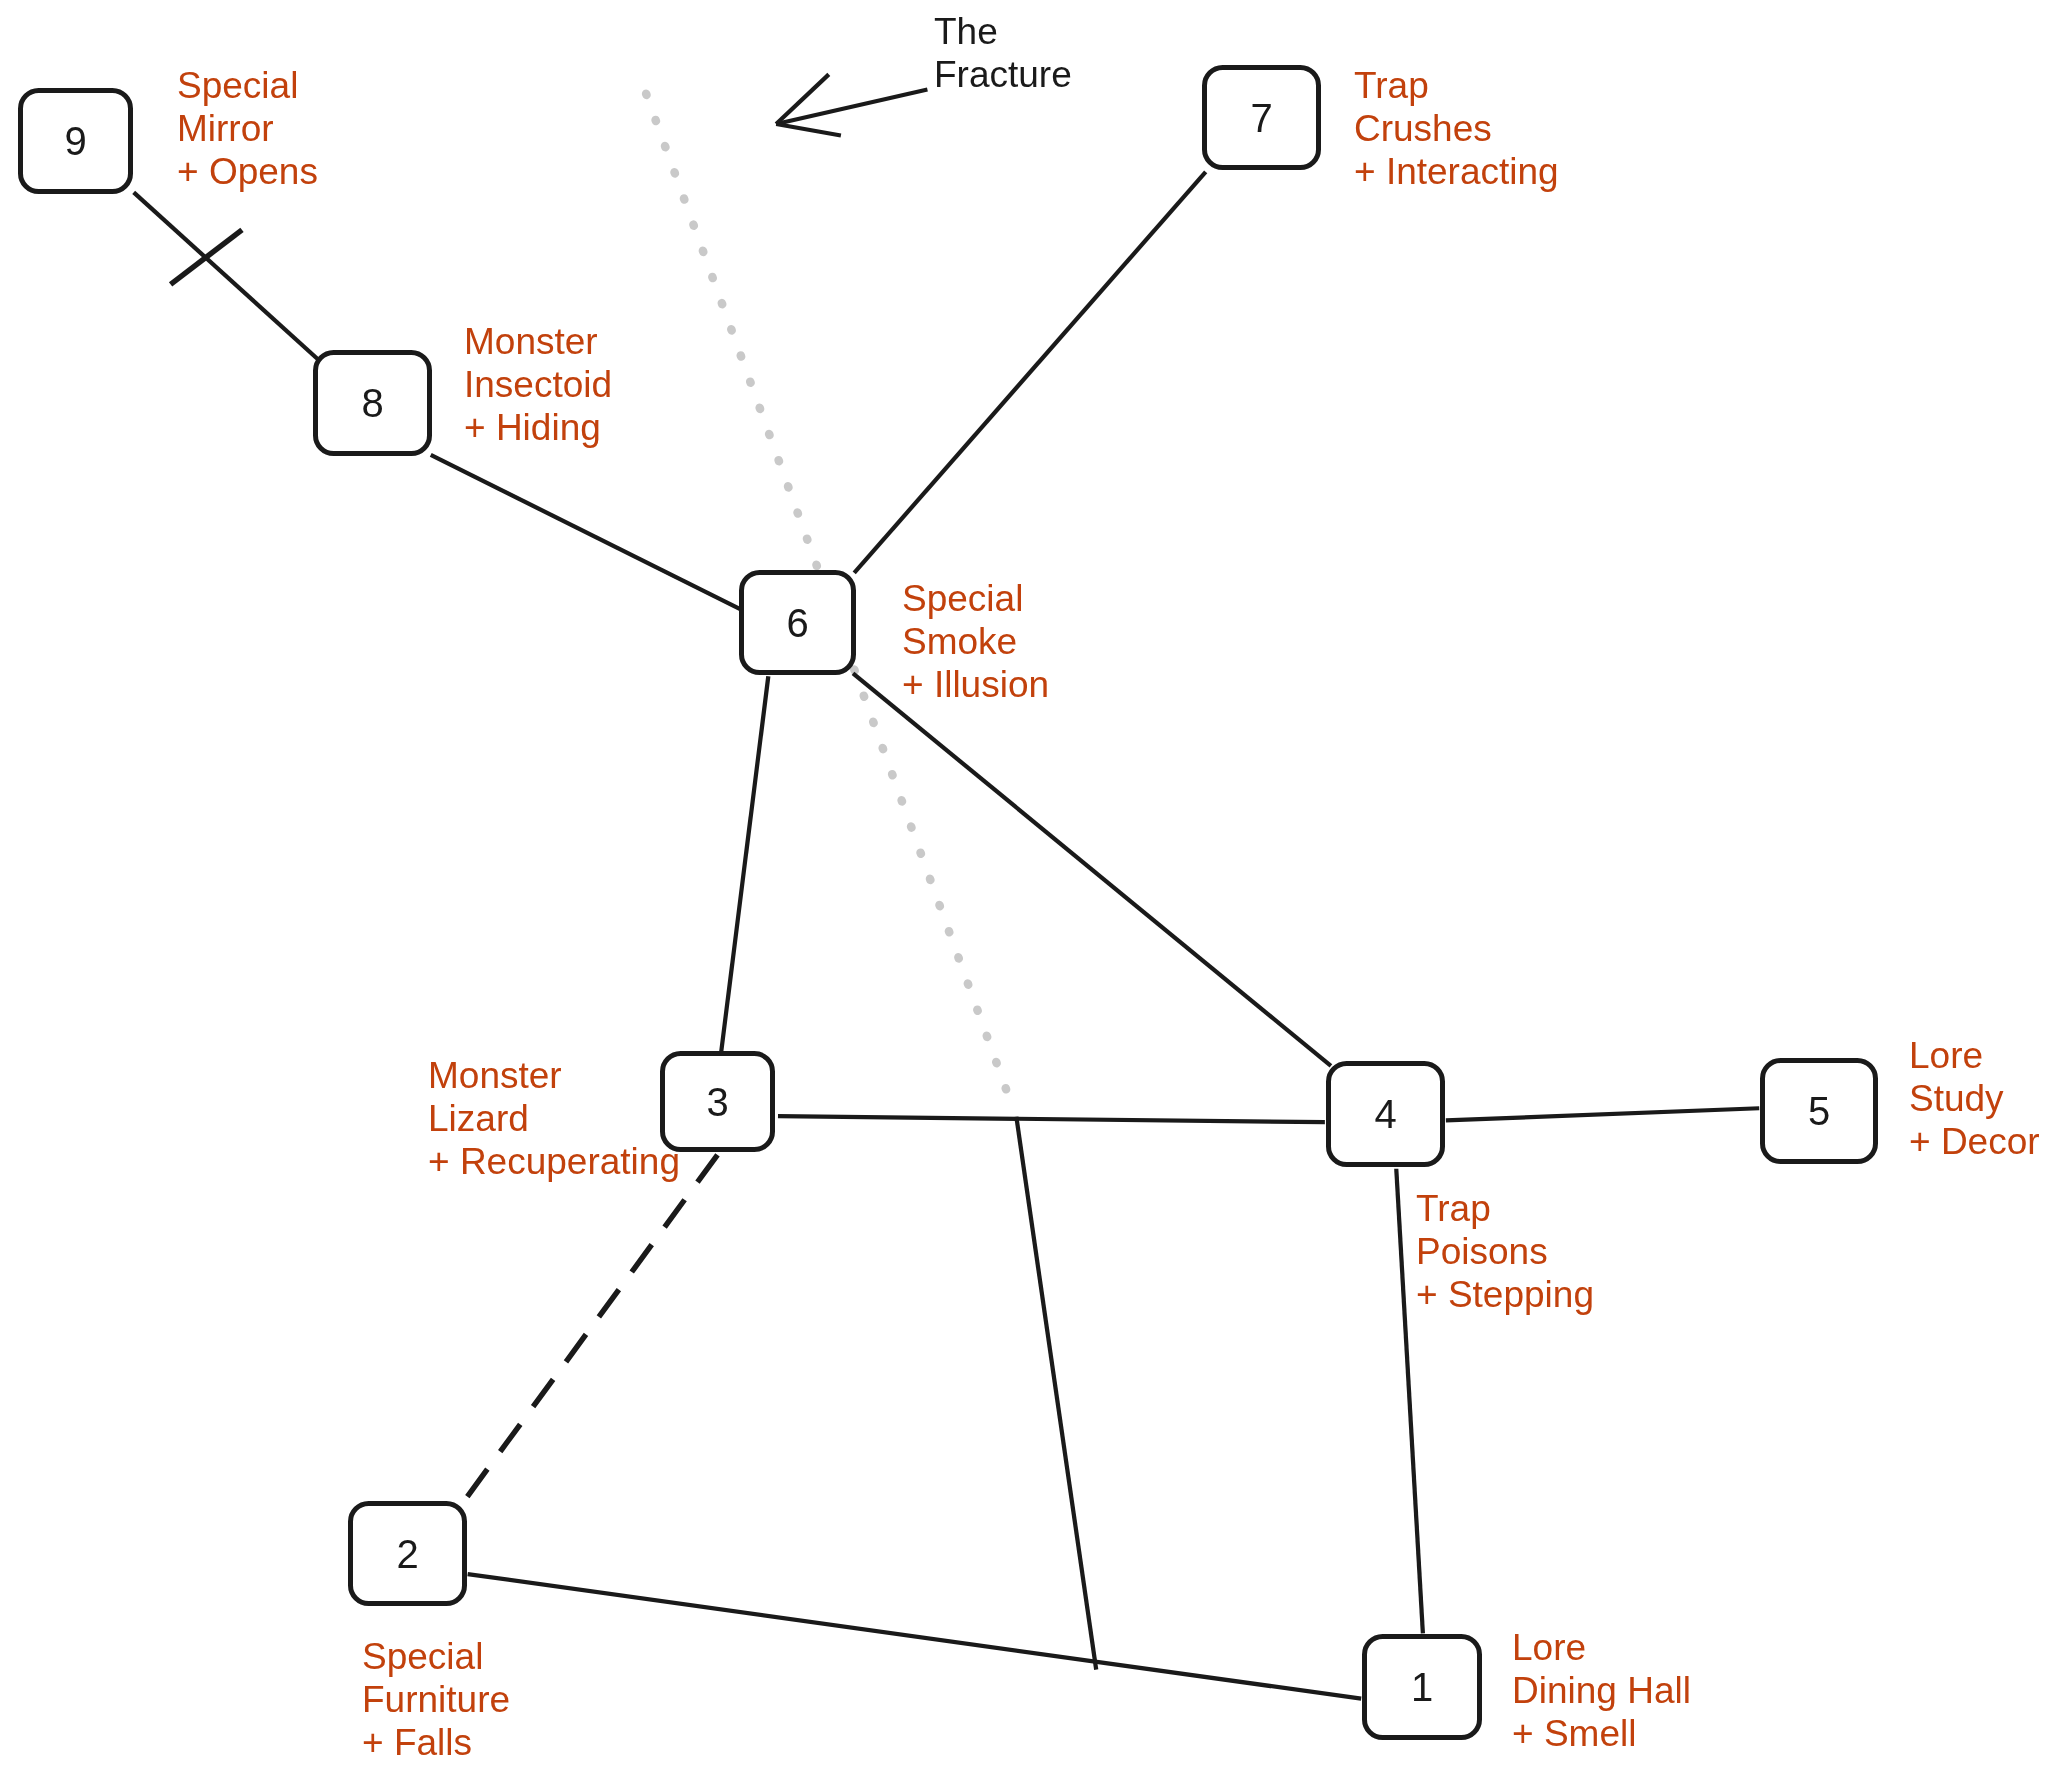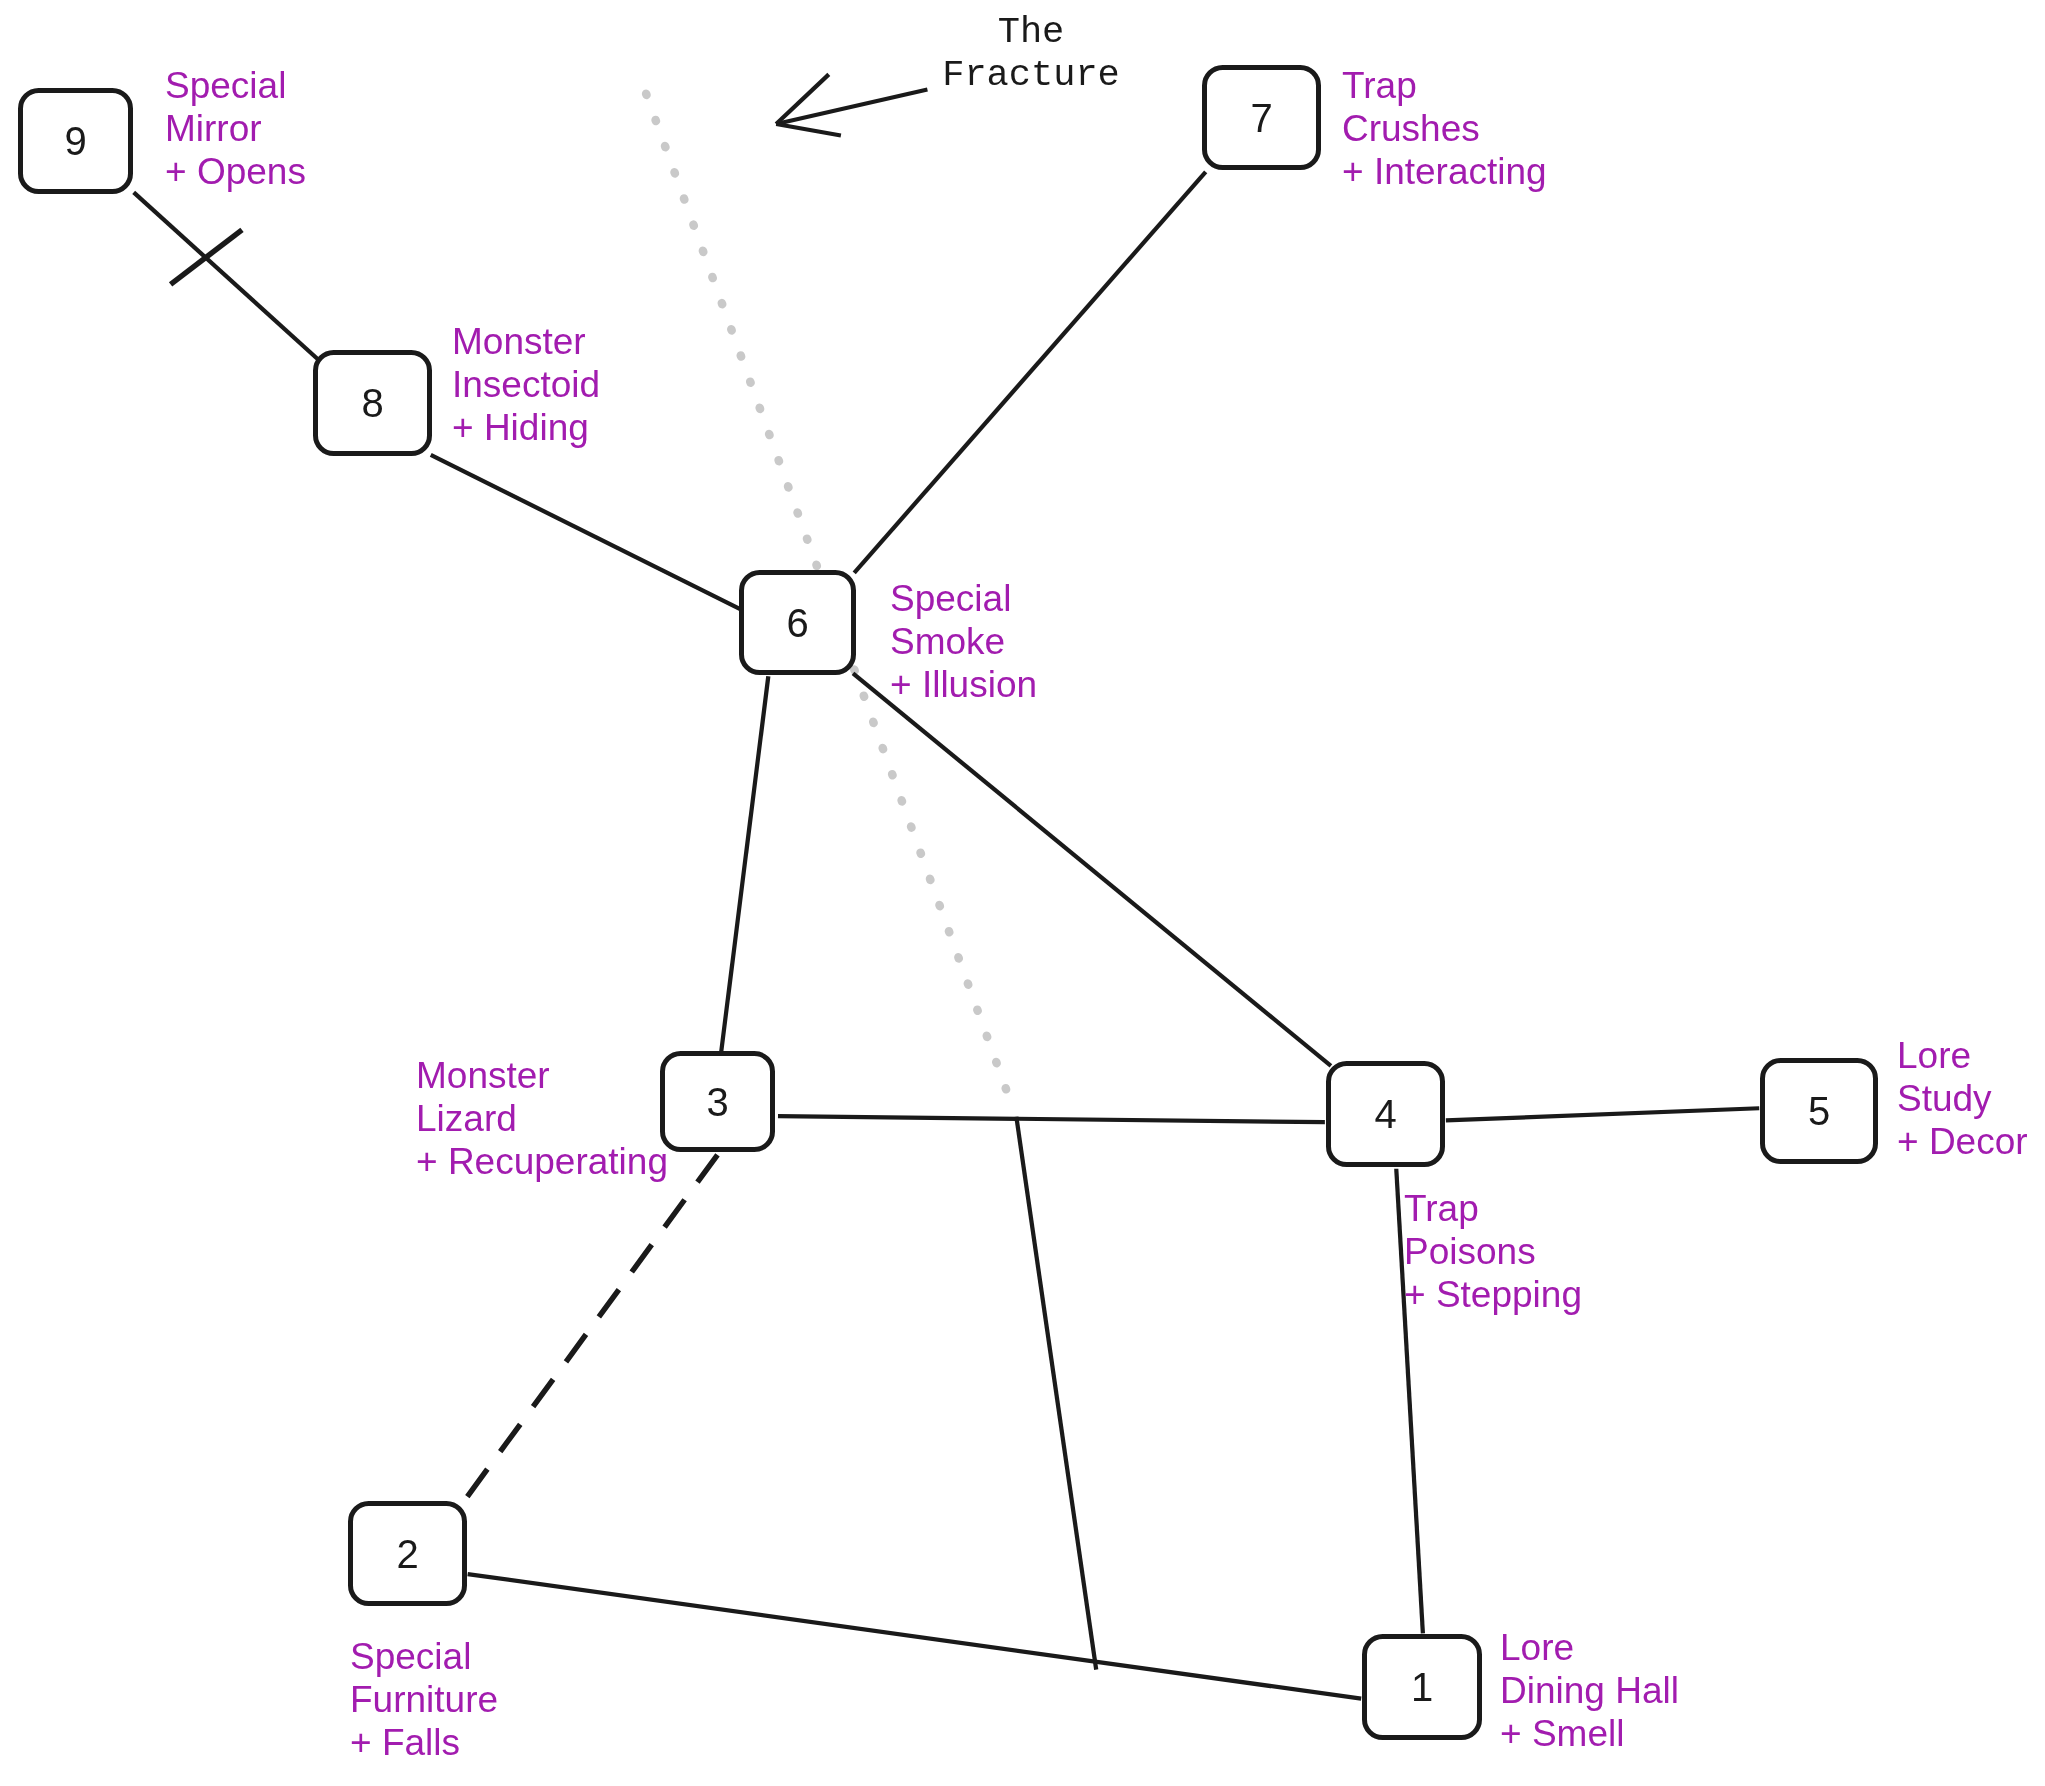--- a/index.html
+++ b/index.html
@@ -33,32 +33,32 @@
     justify-content: center;
     font-size: 40px;
     color: #1a1a1a;
     font-family: "Liberation Sans", sans-serif;
     line-height: 1;
   }
   .node-label {
     position: absolute;
     font-size: 37px;
     line-height: 1.16;
-    color: #a21caf;
+    color: #c2410c;
     white-space: pre;
     font-family: "Liberation Sans", sans-serif;
+    margin-left: 12px;
   }
   .annotation {
     position: absolute;
     font-size: 37px;
     line-height: 1.16;
     color: #1a1a1a;
     white-space: pre;
-    text-align: center;
-    font-family: Liberation Mono, monospace;
+    font-family: Liberation Sans, sans-serif;
   }
 </style>
 </head>
 <body>
 
 <div id="canvas">
 
   <svg class="edges" viewBox="0 0 3382 2954" preserveAspectRatio="none">
 
     <line x1="1068" y1="155" x2="1678" y2="1842" stroke="#c9c9c9" stroke-width="14" stroke-linecap="round" stroke-dasharray="2 44"></line>

